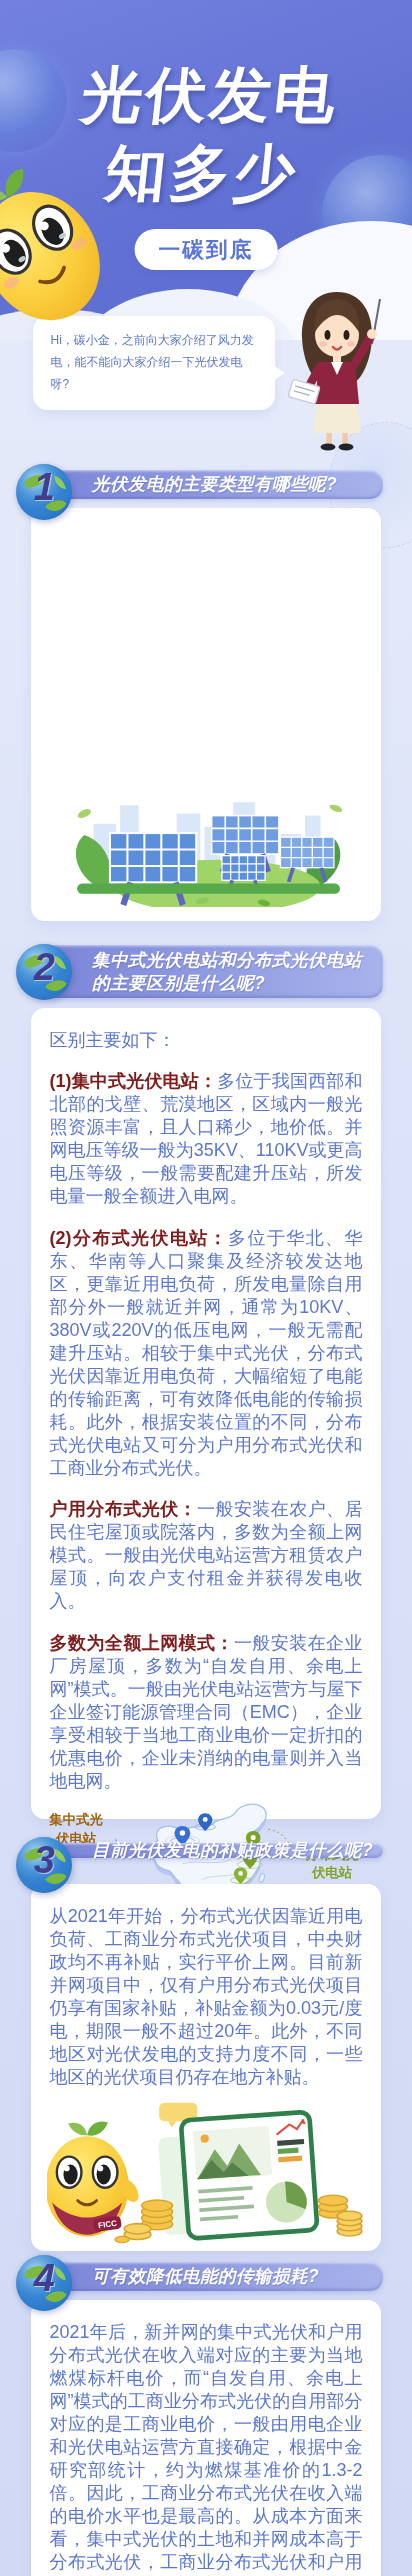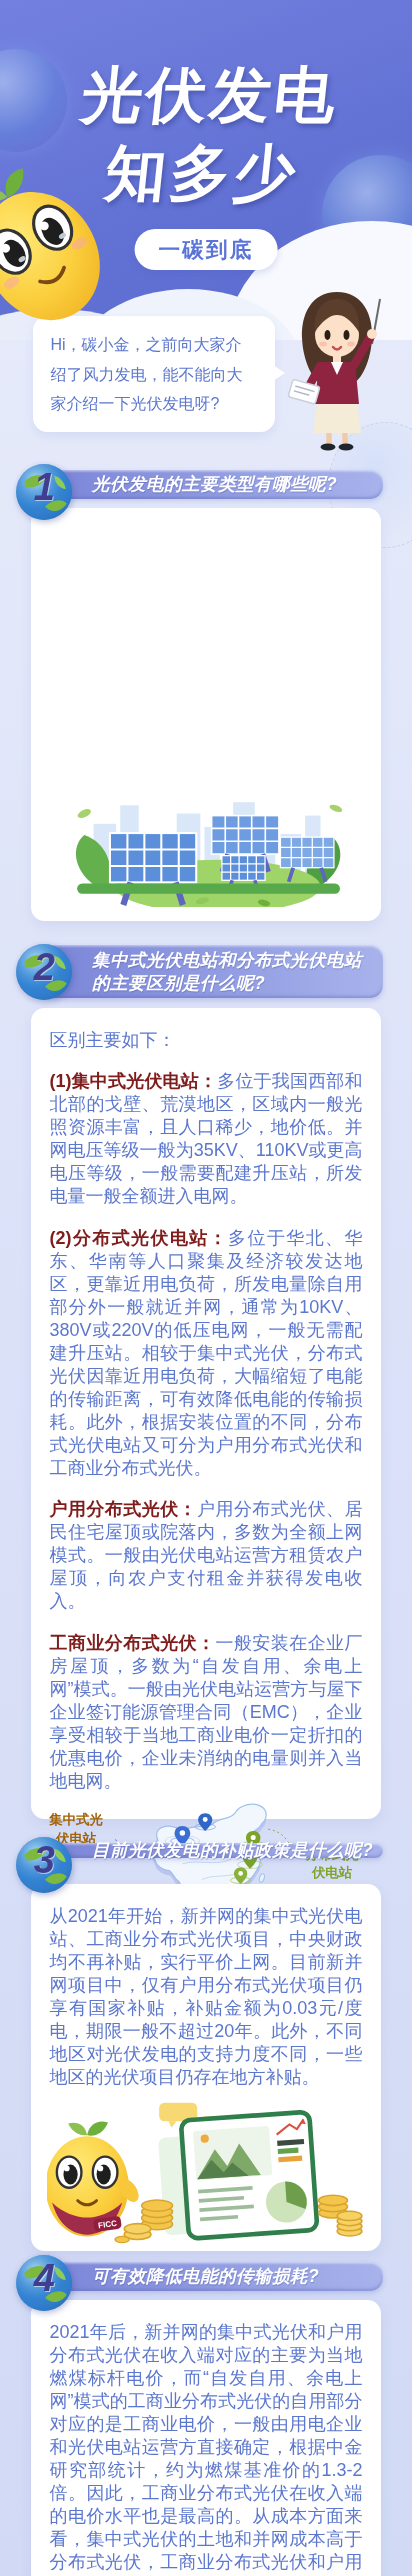--- a/index.html
+++ b/index.html
@@ -27,21 +27,21 @@
         border-radius:23px;padding:6.2px 24px;color:#5B74D8;font-size:21.6px;font-weight:bold;
         letter-spacing:2.1px;box-shadow:0 3.1px 7.2px rgba(70,90,180,.18);z-index:4;margin-top:24px;}
 
   
   .mascot{position:absolute;}
   .mascot svg{width:100%;height:auto;display:block;}
   .mascot.m-hero{left:-27px;top:168px;width:126px;transform:rotate(-30deg);z-index:3;}
 
   
   .bubble{position:absolute;left:33px;top:316px;width:242px;box-sizing:border-box;background:#fff;
-        border-radius:14.4px;padding:14.4px 17.5px;color:#5C77CE;font-size:16px;line-height:1.82;
+        border-radius:14.4px;padding:14.4px 17.5px;color:#5C77CE;font-size:12px;line-height:1.82;
         box-shadow:0 4.1px 9.3px rgba(90,110,200,.10);z-index:2;}
   .bubble:after{content:"";position:absolute;right:-10.3px;top:49px;width:0;height:0;
         border-top:8.2px solid transparent;border-bottom:8.2px solid transparent;border-left:12.4px solid #fff;}
   .presenter{position:absolute;left:287px;top:284px;width:100px;z-index:2;}
   .net-deco{position:absolute;right:-31px;top:422px;width:113px;height:124px;border-radius:50%;
         border:1px dashed #AFC4EE;opacity:.6;background:radial-gradient(circle at 40% 35%,rgba(180,205,245,.5),rgba(180,205,245,0) 70%);}
 
   
   .sec-bar{position:absolute;left:44px;width:339px;box-sizing:border-box;border-radius:13px;
         background:linear-gradient(90deg,#7B85D8 0%,#8E99E0 45%,#A8B3EC 100%);
@@ -264,22 +264,22 @@
         <ellipse cx="420" cy="214" rx="12" ry="6" fill="#6FB03C" transform="rotate(12 420 214)"></ellipse>
       </svg>
     </div>
   </div>
 
   <div class="card" id="card2">
     <div class="card-text">
       <p><span>区别主要如下：</span></p>
       <p><b>(1)集中式光伏电站：</b><span>多位于我国西部和北部的戈壁、荒漠地区，区域内一般光照资源丰富，且人口稀少，地价低。并网电压等级一般为35KV、110KV或更高电压等级，一般需要配建升压站，所发电量一般全额进入电网。</span></p>
       <p><b>(2)分布式光伏电站：</b><span>多位于华北、华东、华南等人口聚集及经济较发达地区，更靠近用电负荷，所发电量除自用部分外一般就近并网，通常为10KV、380V或220V的低压电网，一般无需配建升压站。相较于集中式光伏，分布式光伏因靠近用电负荷，大幅缩短了电能的传输距离，可有效降低电能的传输损耗。此外，根据安装位置的不同，分布式光伏电站又可分为户用分布式光伏和工商业分布式光伏。</span></p>
-      <p><b>户用分布式光伏：</b><span>户用分布式光伏、居民住宅屋顶或院落内，多数为全额上网模式。一般由光伏电站运营方租赁农户屋顶，向农户支付租金并获得发电收入。</span></p>
-      <p><b>工商业分布式光伏：</b><span>一般安装在企业厂房屋顶，多数为“自发自用、余电上网”模式。一般由光伏电站运营方与屋下企业签订能源管理合同（EMC），企业享受相较于当地工商业电价一定折扣的优惠电价，企业未消纳的电量则并入当地电网。</span></p>
+      <p><b>户用分布式光伏：</b><span>一般安装在农户、居民住宅屋顶或院落内，多数为全额上网模式。一般由光伏电站运营方租赁农户屋顶，向农户支付租金并获得发电收入。</span></p>
+      <p><b>多数为全额上网模式：</b><span>一般安装在企业厂房屋顶，多数为“自发自用、余电上网”模式。一般由光伏电站运营方与屋下企业签订能源管理合同（EMC），企业享受相较于当地工商业电价一定折扣的优惠电价，企业未消纳的电量则并入当地电网。</span></p>
     </div>
     <div class="illus map-wrap">
       <svg width="330" height="118" viewBox="0 0 640 300">
         <g transform="translate(110,0)">
           <path transform="translate(0,12)" fill="#B9C5F0" d="M150,95 C185,78 205,92 225,80 C245,60 268,70 283,52 C295,30 330,22 350,34 C368,44 366,66 352,78 C345,92 330,96 322,108 C338,118 344,136 336,150 C350,162 352,180 340,194 C330,214 312,230 296,238 C278,248 262,244 252,252 C238,262 220,258 210,248 C196,258 180,252 174,240 C160,246 146,240 142,226 C130,220 128,206 118,198 C100,196 84,186 80,170 C70,150 74,130 88,120 C80,104 86,90 102,86 C118,80 136,88 150,95Z"></path>
           <path fill="#F2F7FE" stroke="#9FC0EC" stroke-width="3" d="M150,95 C185,78 205,92 225,80 C245,60 268,70 283,52 C295,30 330,22 350,34 C368,44 366,66 352,78 C345,92 330,96 322,108 C338,118 344,136 336,150 C350,162 352,180 340,194 C330,214 312,230 296,238 C278,248 262,244 252,252 C238,262 220,258 210,248 C196,258 180,252 174,240 C160,246 146,240 142,226 C130,220 128,206 118,198 C100,196 84,186 80,170 C70,150 74,130 88,120 C80,104 86,90 102,86 C118,80 136,88 150,95Z"></path>
           <path d="M120,140 C160,128 200,140 236,128 M150,180 C190,168 230,186 270,170 M200,220 C230,206 260,216 288,204" stroke="#C4D8F2" stroke-width="2.5" fill="none"></path>
           <circle cx="232" cy="274" r="9" fill="#E8F1FC" stroke="#9FC0EC" stroke-width="2.5"></circle>
           <ellipse cx="352" cy="216" rx="6" ry="11" fill="#E8F1FC" stroke="#9FC0EC" stroke-width="2.5" transform="rotate(18 352 216)"></ellipse>
           <ellipse cx="150" cy="122" rx="30" ry="9" fill="none" stroke="#8FA6E4" stroke-width="2.5" opacity=".8"></ellipse>
@@ -314,21 +314,21 @@
           <path d="M424,142 l3,10 l-10,-5Z" fill="#93A83C"></path>
         </g>
       </svg>
       <div class="map-label blue">集中式光伏电站</div>
       <div class="map-label green">分布式光伏电站</div>
     </div>
   </div>
 
   <div class="card" id="card3">
     <div class="card-text">
-      <p><span>从2021年开始，新并网的集中式光伏电站、工商业分布式光伏项目，中央财政均不再补贴，实行平价上网。目前新并网项目中，仅有户用分布式光伏项目仍享有国家补贴，补贴金额为0.03元/度电，期限一般不超过20年。此外，不同地区对光伏发电的支持力度不同，一些地区的光伏项目仍存在地方补贴。</span></p>
+      <p><span>从2021年开始，分布式光伏因靠近用电负荷、工商业分布式光伏项目，中央财政均不再补贴，实行平价上网。目前新并网项目中，仅有户用分布式光伏项目仍享有国家补贴，补贴金额为0.03元/度电，期限一般不超过20年。此外，不同地区对光伏发电的支持力度不同，一些地区的光伏项目仍存在地方补贴。</span></p>
     </div>
     <div class="illus">
       <svg width="319" height="155" viewBox="0 0 620 300">
         <defs>
           <radialGradient id="mg2" cx="40%" cy="30%" r="85%">
             <stop offset="0" stop-color="#FFE975"></stop>
               <stop offset=".55" stop-color="#FBCF3E"></stop>
               <stop offset="1" stop-color="#EFAF1F"></stop>
           </radialGradient>
         </defs>

